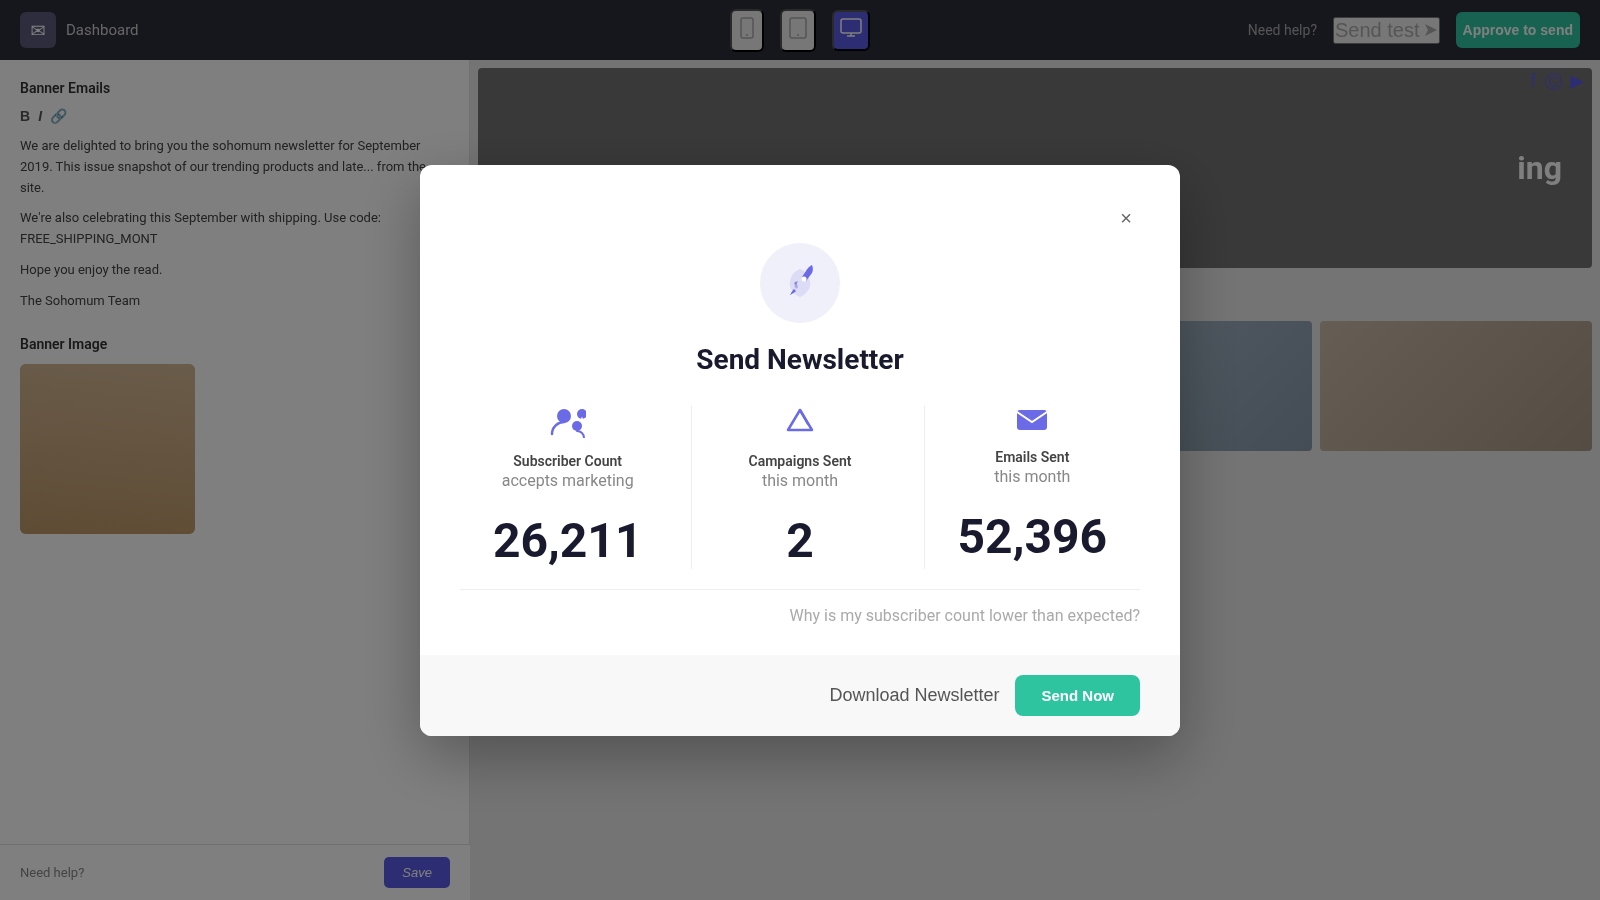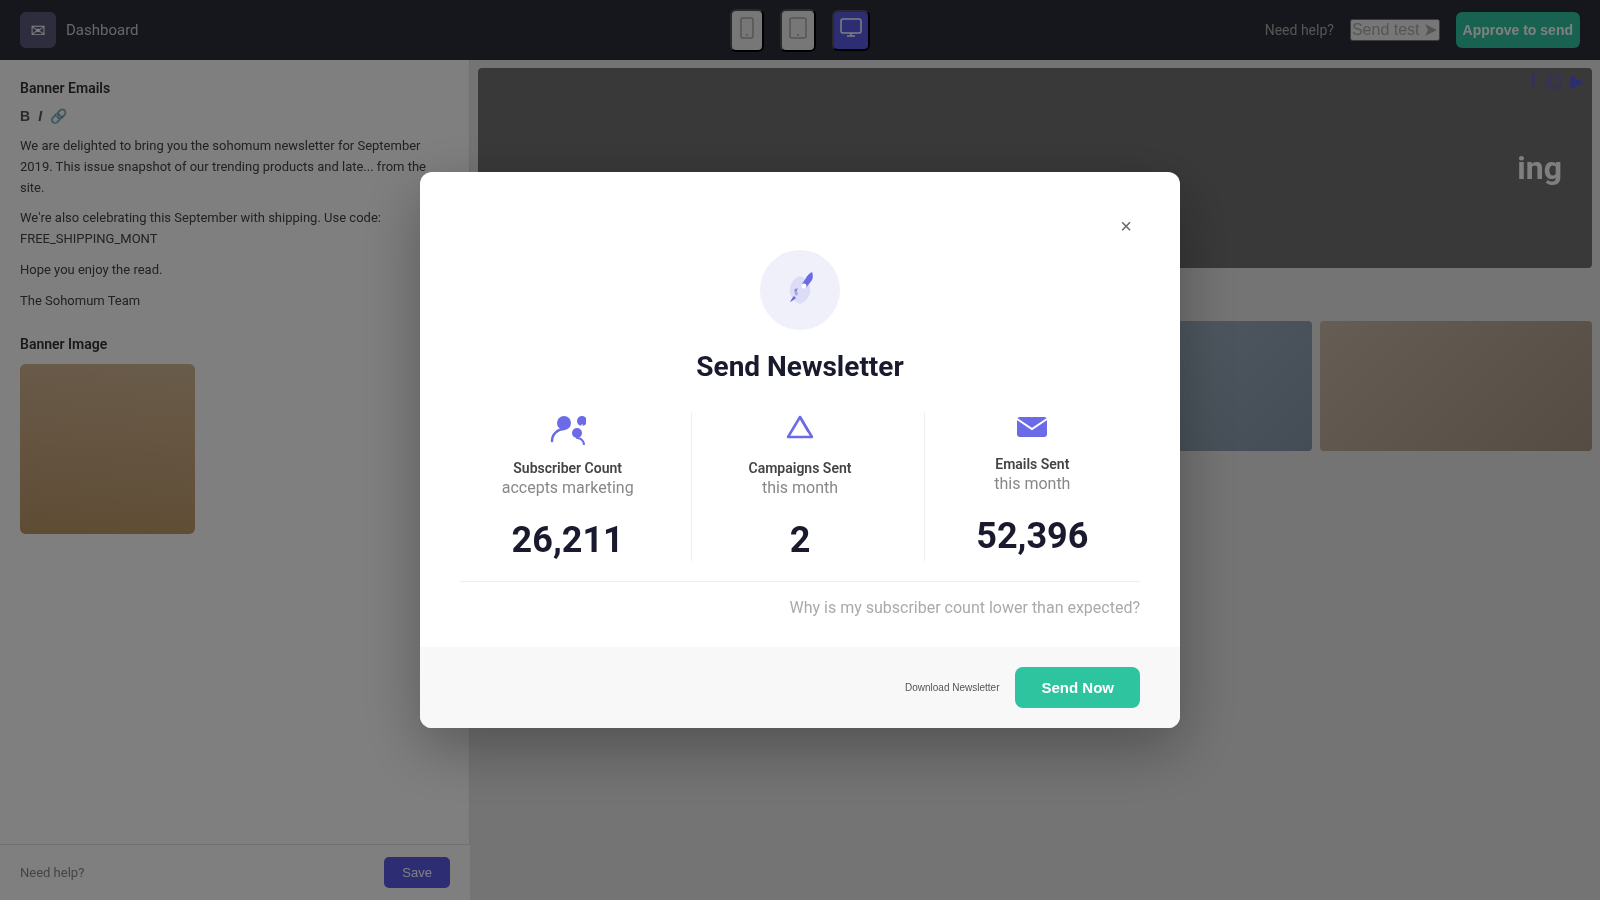--- a/index.html
+++ b/index.html
@@ -14,21 +14,21 @@
     .topnav-logo-icon {
       width: 36px; height: 36px; background: #5a5a7a; border-radius: 6px;
       display: flex; align-items: center; justify-content: center; color: white; font-size: 18px;
     }
     .topnav-title { color: #ccc; font-size: 15px; }
     .topnav-center { display: flex; align-items: center; gap: 16px; position: absolute; left: 50%; transform: translateX(-50%); }
     .topnav-icon { color: #aaa; font-size: 20px; cursor: pointer; padding: 6px; border-radius: 6px; }
     .topnav-icon.active { background: #5b5be6; color: white; }
     .topnav-right { margin-left: auto; display: flex; align-items: center; gap: 16px; }
     .need-help { color: #aaa; font-size: 14px; cursor: pointer; }
-    .send-test { color: #aaa; font-size: 16px; cursor: pointer; display: flex; align-items: center; gap: 4px; }
+    .send-test { color: #aaa; font-size: 20px; cursor: pointer; display: flex; align-items: center; gap: 4px; }
     .approve-btn {
       background: #2ec4a0; color: white; border: none; padding: 10px 7px;
       border-radius: 6px; font-size: 14px; font-weight: 600; cursor: pointer;
     }
 
     
     .page-bg {
       position: absolute; top: 60px; left: 0; right: 0; bottom: 0;
       background: #f0f0f0; overflow: hidden;
     }
@@ -42,21 +42,21 @@
     .bg-text-area {
       font-size: 13px; color: #444; line-height: 1.6;
     }
     .bg-text-area p { margin-bottom: 10px; }
     .bg-banner-image-section { margin-top: 24px; }
     .bg-image-placeholder {
       width: 175px; height: 170px; border-radius: 6px; overflow: hidden;
       background: #ddd; margin-top: 8px;
     }
     .bg-bottom { position: absolute; bottom: 0; left: 0; width: 470px; padding: 12px 20px; background: white; border-top: 1px solid #e0e0e0; display: flex; align-items: center; justify-content: space-between; }
-    .bg-save-btn { background: #5b5be6; color: white; border: none; padding: 8px 18px; border-radius: 5px; font-size: 13px; cursor: pointer; }
+    .bg-save-btn { background: #5b5be6; color: white; border: none; padding: 8px 18px; border-radius: 5px; font-size: 13px; cursor: pointer; font-style: italic; }
 
     .bg-right-panel {
       position: absolute; left: 470px; top: 0; right: 0; bottom: 0; background: #e8e8e8; overflow: hidden;
     }
 
     
     .overlay {
       position: fixed; top: 0; left: 0; right: 0; bottom: 0;
       background: rgba(0,0,0,0.5); display: flex; align-items: center; justify-content: center; z-index: 100;
     }
@@ -79,32 +79,32 @@
     }
     .modal-title {
       text-align: center; font-size: 28px; font-weight: 700; color: #1a1a2e; margin-bottom: 30px;
     }
     .modal-stats { display: flex; justify-content: center; gap: 16px; margin-bottom: 20px; }
     .stat-item { flex: 1; text-align: center; padding: 0 20px; }
     .stat-item + .stat-item { border-left: 1px solid #eee; }
     .stat-icon { font-size: 28px; color: #5b5be6; margin-bottom: 8px; }
     .stat-label { font-size: 14px; font-weight: 600; color: #444; margin-bottom: 2px; }
     .stat-sub { font-size: 16px; color: #888; margin-bottom: 22px; }
-    .stat-value { font-size: 36px; font-weight: 700; color: #1a1a2e; }
+    .stat-value { font-size: 48px; font-weight: 700; color: #1a1a2e; }
     .modal-info-link {
       text-align: right; color: #aaa; font-size: 16px; margin-top: 16px; cursor: pointer;
     }
 
     
     .modal-footer {
       background: #f8f8f8; padding: 20px 40px; display: flex;
       align-items: center; justify-content: flex-end; gap: 16px;
     }
     .download-btn {
-      background: none; border: none; color: #555; font-size: 10px; cursor: pointer;
+      background: none; border: none; color: #555; font-size: 18px; cursor: pointer;
     }
     .send-now-btn {
       background: #2ec4a0; color: white; border: none; padding: 12px 26px;
       border-radius: 8px; font-size: 15px; font-weight: 600; cursor: pointer;
     }
 
     
     .bg-product-grid {
       display: grid; grid-template-columns: repeat(4, 1fr); gap: 8px; padding: 8px; margin-top: 8px;
     }

